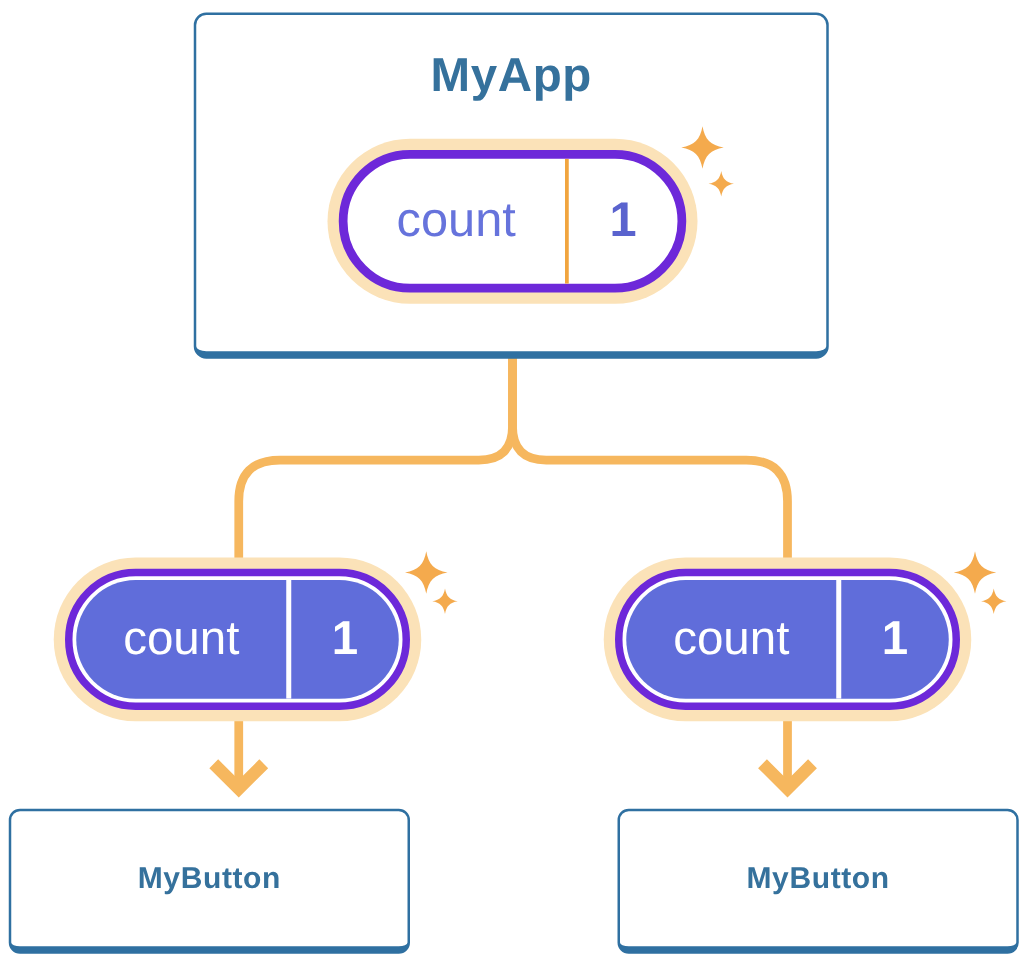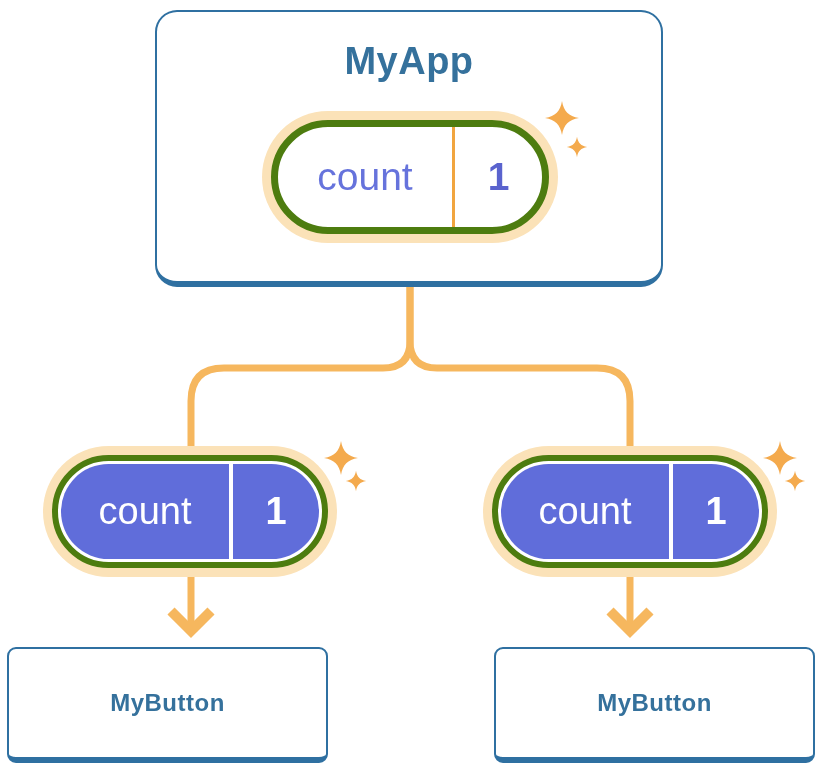--- a/index.html
+++ b/index.html
@@ -19,21 +19,21 @@
   }
   #connector-layer { z-index: 1; }
   #sparkle-layer  { z-index: 3; }
 
   
   .comp-card {
     position: absolute;
     background: #FFFFFF;
     border: 2px solid #2F70A1;
     border-bottom-width: 6px;
-    border-radius: 22px;
+    border-radius: 10px;
     box-sizing: border-box;
     z-index: 2;
   }
   #card-myapp { left: 155px; top: 10px; width: 508px; height: 277px; }
   #card-mybutton-left  { left: 7px;   top: 647px; width: 321px; height: 116px; border-radius: 9px; }
   #card-mybutton-right { left: 494px; top: 647px; width: 321px; height: 116px; border-radius: 9px; }
 
   .card-title {
     color: #35719C;
     font-weight: 700;
@@ -60,21 +60,21 @@
     box-sizing: border-box;
     z-index: 2;
   }
   #pill-root { left: 262px; top: 111px; width: 296px; height: 132px; }
   #pill-child-left  { left: 43px;  top: 446px; width: 294px; height: 131px; }
   #pill-child-right { left: 483px; top: 446px; width: 294px; height: 131px; }
 
   .pill-ring {
     width: 100%; height: 100%;
     box-sizing: border-box;
-    border: 7px solid #4d7c0f;
+    border: 7px solid #6d28d9;
     border-radius: 999px;
     background: #FFFFFF;
     display: flex;
     overflow: hidden;
   }
   
   .pill-ring.light .seg-name {
     flex: 1;
     display: flex; align-items: center; justify-content: center;
     color: #6673DC;

